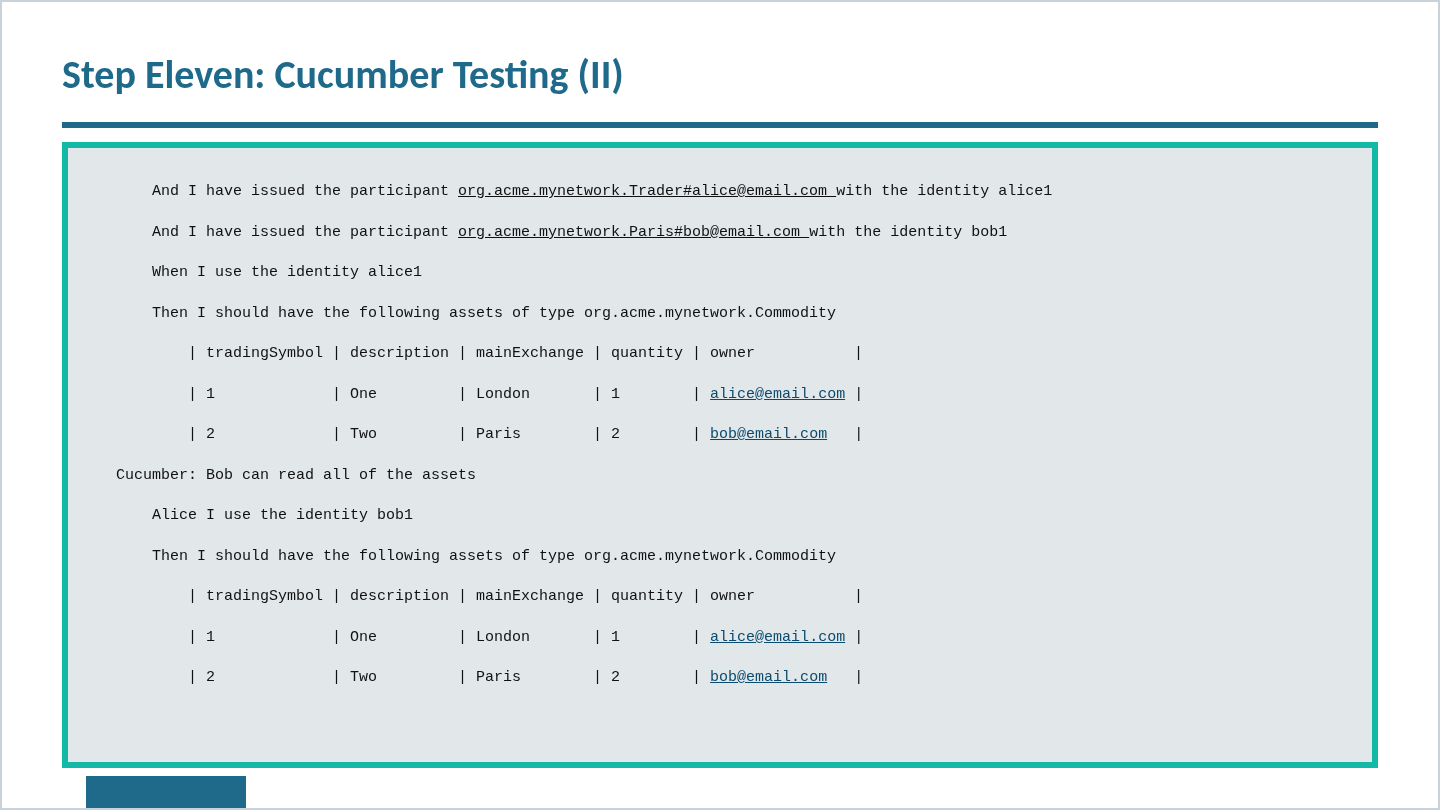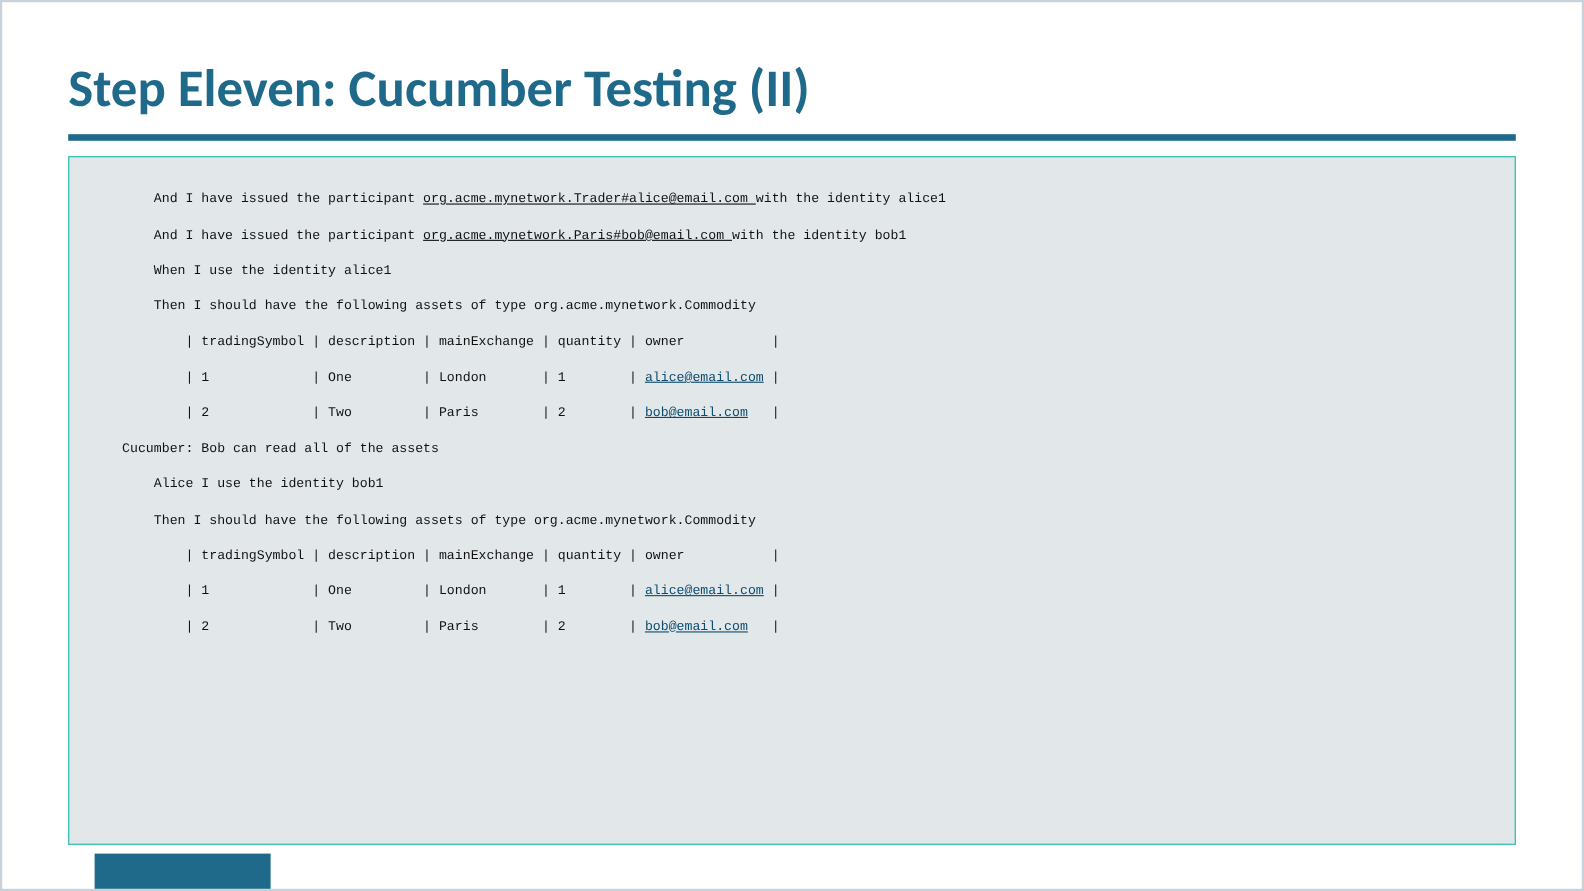--- a/index.html
+++ b/index.html
@@ -16,42 +16,42 @@
     height: 810px;
     box-sizing: border-box;
     border: 2px solid #c9d2d8;
   }
   .title {
     position: absolute;
     left: 60px;
     top: 48px;
     font-family: "Calibri", "Segoe UI", Arial, sans-serif;
     font-weight: 700;
-    font-size: 48px;
+    font-size: 40px;
     color: #1f6a8a;
   }
   .rule {
     position: absolute;
     left: 60px;
     right: 60px;
     top: 120px;
     height: 0;
     border-top: 6px solid #1f6a8a;
   }
   .codebox {
     position: absolute;
     left: 60px;
     right: 60px;
     top: 140px;
     bottom: 40px;
-    border: 1px solid #14b8a6;
+    border: 6px solid #14b8a6;
     background: #e2e8ea;
     padding: 14px 0 12px 0;
     font-family: "Courier New", monospace;
-    font-size: 12px;
+    font-size: 15px;
     line-height: 1.35;
     color: #111;
     white-space: pre;
     overflow: hidden;
   }
   .codebox .line { padding-left: 48px; }
   .u { text-decoration: underline; }
   .lk { color: #0c4a6e; text-decoration: underline; }
   .accent-bar {
     position: absolute;

